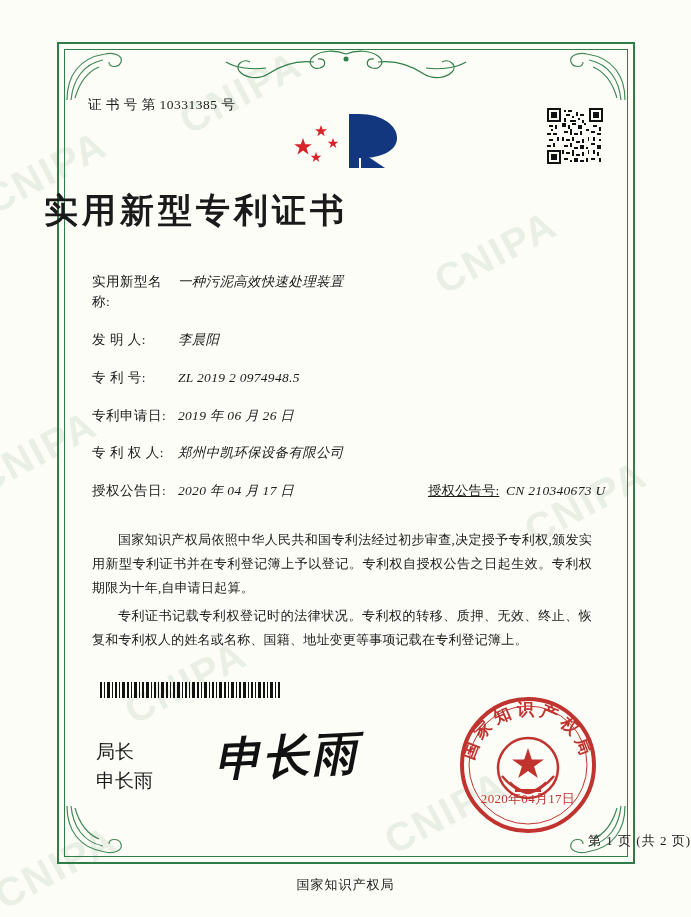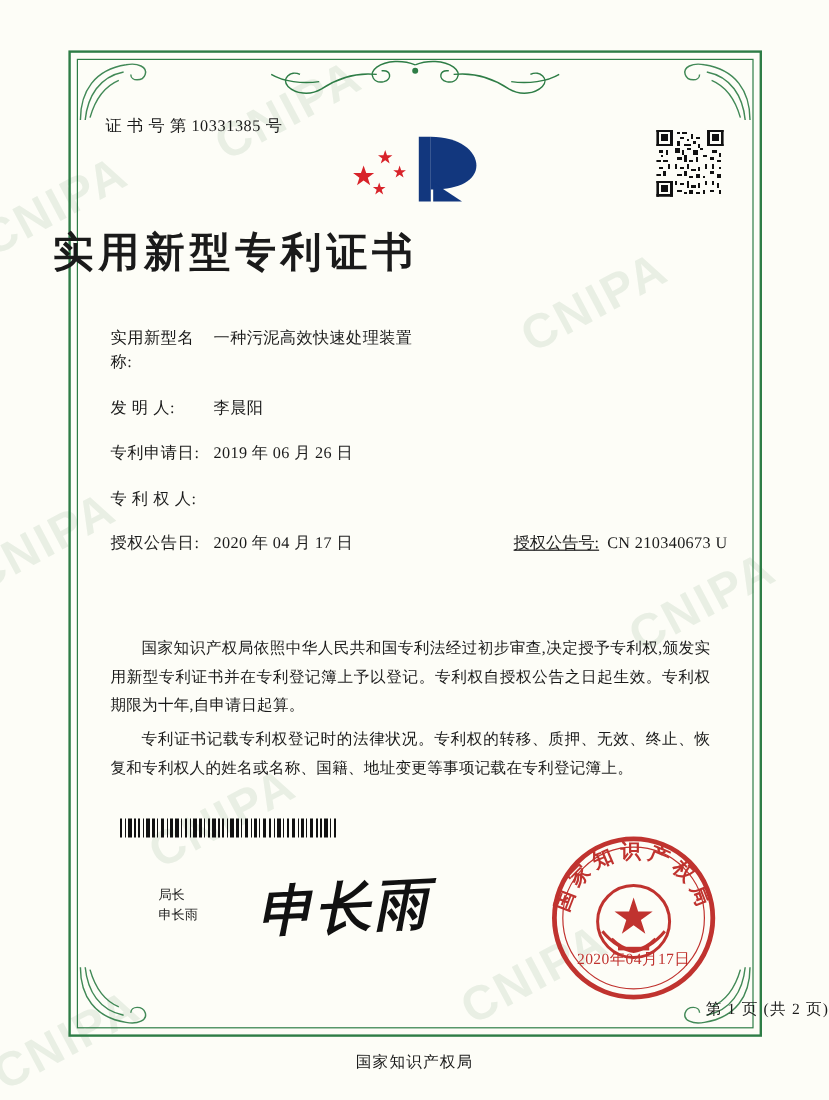--- a/index.html
+++ b/index.html
@@ -141,20 +141,21 @@
     line-height: 1.5;
   }
   .field-label {
     width: 86px;
     flex: 0 0 86px;
     letter-spacing: .5px;
   }
   .field-value {
     flex: 1;
     letter-spacing: .3px;
+    font-style: italic;
   }
   .field-row.inline-two .field-value { flex: 0 0 250px; }
   .field-row .sub-label {
     width: 78px;
     flex: 0 0 78px;
     text-decoration: underline;
   }
 
   .paragraphs {
     position: absolute;
@@ -176,23 +177,22 @@
     left: 100px;
     top: 682px;
     width: 182px;
     height: 16px;
   }
 
   .signature-block {
     position: absolute;
     left: 96px;
     top: 738px;
-    font-size: 11px;
+    font-size: 19px;
     line-height: 1.5;
-    margin-left: 36px;
   }
 
   .signature-script {
     position: absolute;
     left: 215px;
     top: 726px;
     font-size: 46px;
     font-family: "Liberation Serif", serif;
     font-style: italic;
     font-weight: bold;
@@ -407,25 +407,30 @@
   <div class="fields">
     <div class="field-row">
       <div class="field-label">实用新型名称:</div>
       <div class="field-value">一种污泥高效快速处理装置</div>
     </div>
     <div class="field-row">
       <div class="field-label">发 明 人:</div>
       <div class="field-value">李晨阳</div>
     </div>
     <div class="field-row">
+      <div class="field-label">专 利 号:</div>
+      <div class="field-value">ZL 2019 2 0974948.5</div>
+    </div>
+    <div class="field-row">
       <div class="field-label">专利申请日:</div>
       <div class="field-value">2019 年 06 月 26 日</div>
     </div>
     <div class="field-row">
       <div class="field-label">专 利 权 人:</div>
+      <div class="field-value">郑州中凯环保设备有限公司</div>
     </div>
     <div class="field-row inline-two">
       <div class="field-label">授权公告日:</div>
       <div class="field-value">2020 年 04 月 17 日</div>
       <div class="sub-label">授权公告号:</div>
       <div class="field-value">CN 210340673 U</div>
     </div>
   </div>
 
   <div class="paragraphs">

